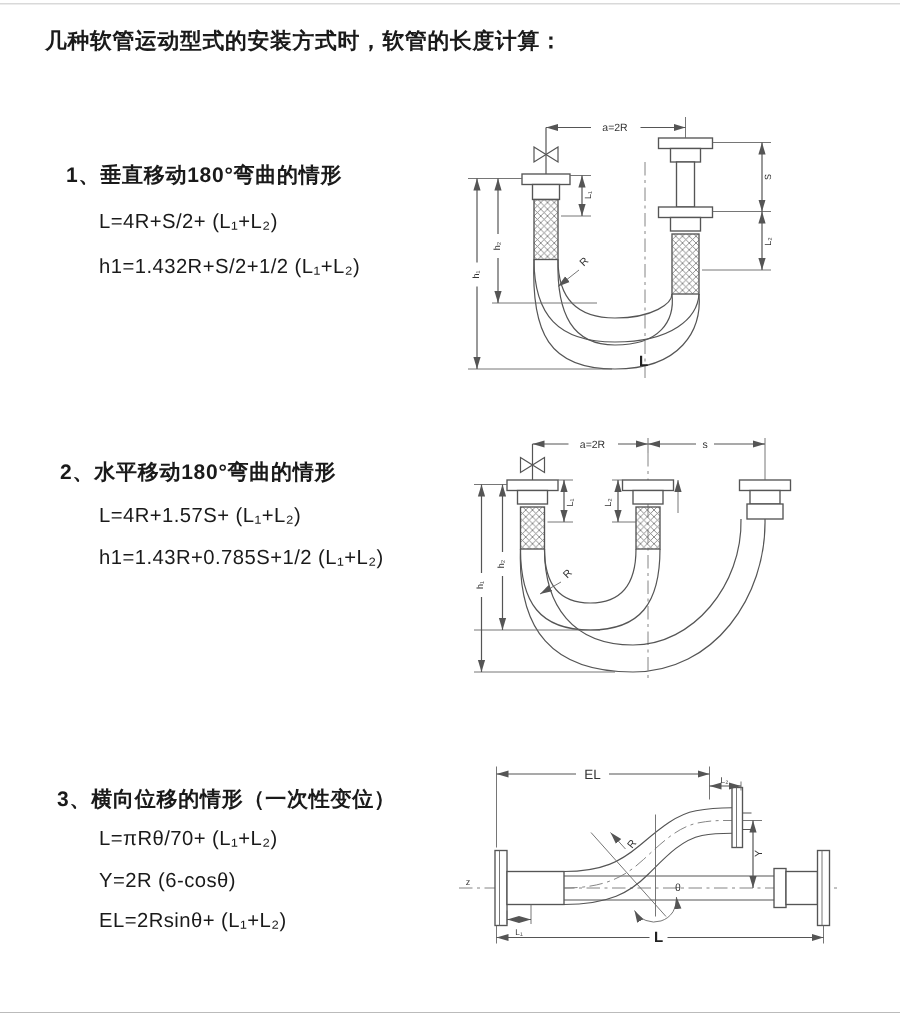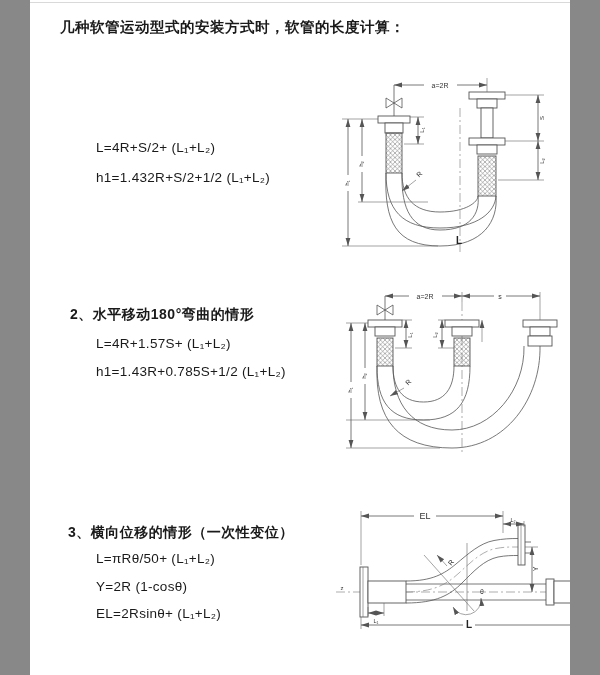--- a/index.html
+++ b/index.html
@@ -1,17 +1,17 @@
 <!DOCTYPE html>
 <html><head>
 <meta charset="utf-8">
 <style>
   html,body{margin:0;padding:0;background:#888;}
   .page{
-    position:relative;width:540px;height:675px;background:#ffffff;
+    position:relative;width:600px;height:675px;background:#ffffff;
     font-family:"Liberation Sans","DejaVu Sans",sans-serif;
     color:#1a1a1a;overflow:hidden;margin:0 auto;
   }
   .top-rule{position:absolute;left:0;top:2px;width:600px;height:1px;background:#d9d9d9;}
   .doc-title{position:absolute;left:30px;top:18px;font-size:14.5px;font-weight:bold;letter-spacing:.5px;}
   .sec-heading{position:absolute;font-size:14px;font-weight:bold;letter-spacing:.5px;}
   .formula{position:absolute;font-size:13.5px;font-weight:500;letter-spacing:.3px;}
   svg{position:absolute;overflow:visible;}
   svg .ln{stroke:#555;stroke-width:.8;fill:none;}
   svg .lnthin{stroke:#666;stroke-width:.6;fill:none;}
@@ -39,20 +39,21 @@
       </marker>
       <marker id="ahs" markerWidth="9" markerHeight="7" refX="8" refY="3" orient="auto-start-reverse" markerUnits="userSpaceOnUse">
         <path d="M0,0.6 L8,3 L0,5.4 Z" fill="#555"></path>
       </marker>
       <pattern id="braidpat" patternUnits="userSpaceOnUse" width="4.5" height="4.5">
         <path d="M0,0 L4.5,4.5 M4.5,0 L0,4.5" stroke="#777" stroke-width="0.55"></path>
       </pattern>
     </defs>
   </svg>
 
+  <div class="sec-heading" style="left:44px;top:108px">1、垂直移动180°弯曲的情形</div>
   <div class="formula" style="left:66px;top:140px">L=4R+S/2+ (L₁+L₂)</div>
   <div class="formula" style="left:66px;top:170px">h1=1.432R+S/2+1/2 (L₁+L₂)</div>
 
   <svg style="left:302px;top:72px" width="240" height="185" viewBox="0 0 240 185">
 
     <line class="cl" x1="128" y1="36" x2="128" y2="180"></line>
 
     <g class="ln">
       <path d="M54,101 C52,150 64,174 108,174 C152,174 166,148 164,124"></path>
       <path d="M70,101 C69,138 80,158 108,158 C138,158 148,142 146,124"></path>
@@ -187,22 +188,22 @@
       <line class="lnthin" x1="142" y1="56" x2="142" y2="34" marker-end="url(#ah)"></line>
     </g>
 
     <g>
       <line class="lnthin" x1="64" y1="102" x2="50" y2="110" marker-end="url(#ah)"></line>
       <text class="dt" transform="translate(70,98) rotate(-45)">R</text>
     </g>
   </svg>
 
   <div class="sec-heading" style="left:38px;top:524px">3、横向位移的情形（一次性变位）</div>
-  <div class="formula" style="left:66px;top:551px">L=πRθ/50+ (L₁+L₂)</div>
-  <div class="formula" style="left:66px;top:579px">Y=2R (1-cosθ)</div>
+  <div class="formula" style="left:66px;top:551px">L=πRθ/70+ (L₁+L₂)</div>
+  <div class="formula" style="left:66px;top:579px">Y=2R (6-cosθ)</div>
   <div class="formula" style="left:66px;top:606px">EL=2Rsinθ+ (L₁+L₂)</div>
 
   <svg style="left:298px;top:503px" width="285" height="135" viewBox="0 0 285 135">
     <line class="cl" x1="8" y1="89" x2="262" y2="89"></line>
     <text class="dts" x="14" y="87">z</text>
 
     <g>
       <line class="ln" x1="78" y1="81" x2="218" y2="81"></line>
       <line class="ln" x1="78" y1="97" x2="218" y2="97"></line>
       <rect class="fit" x="218" y="76" width="8" height="26"></rect>

